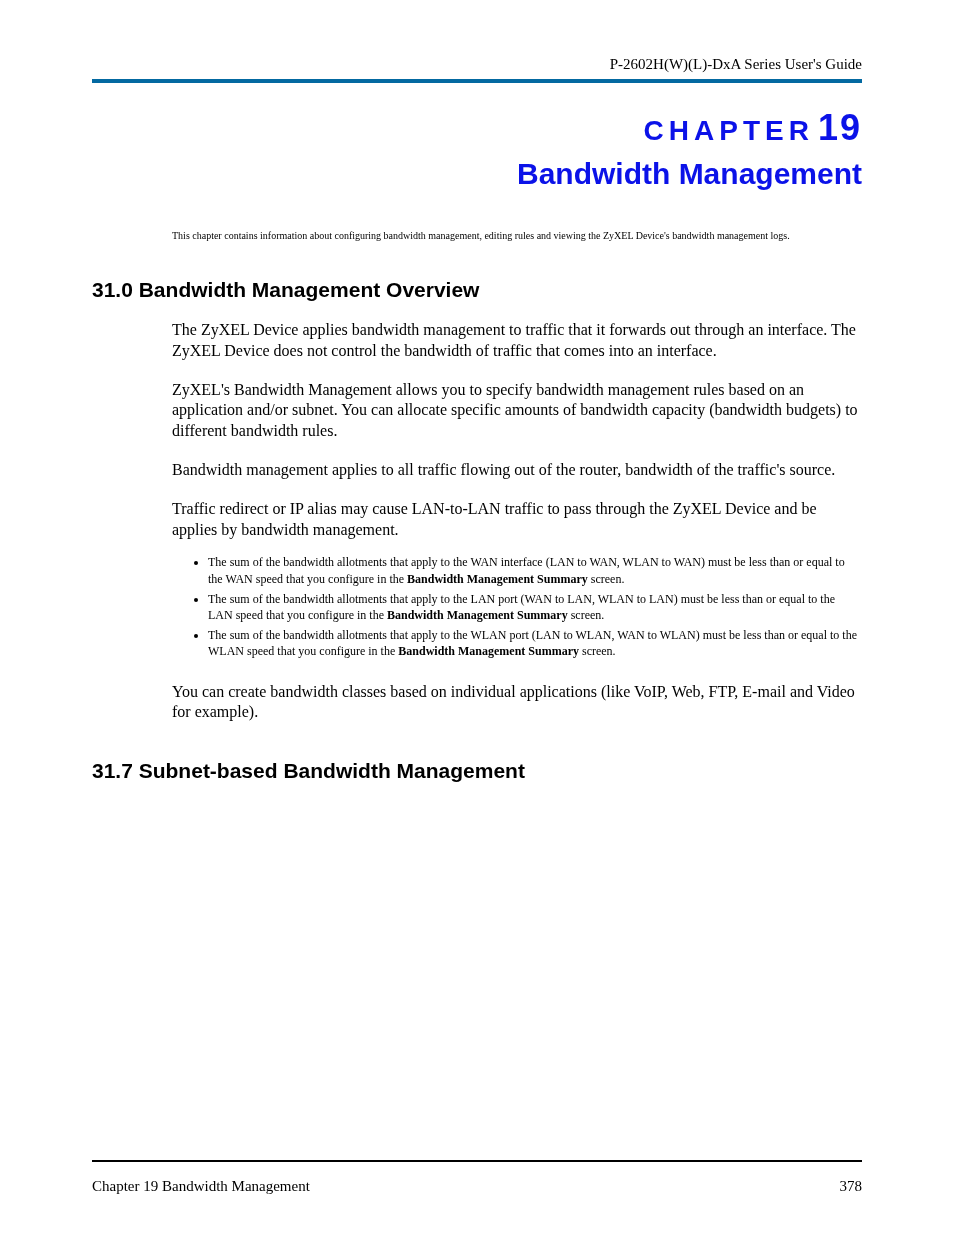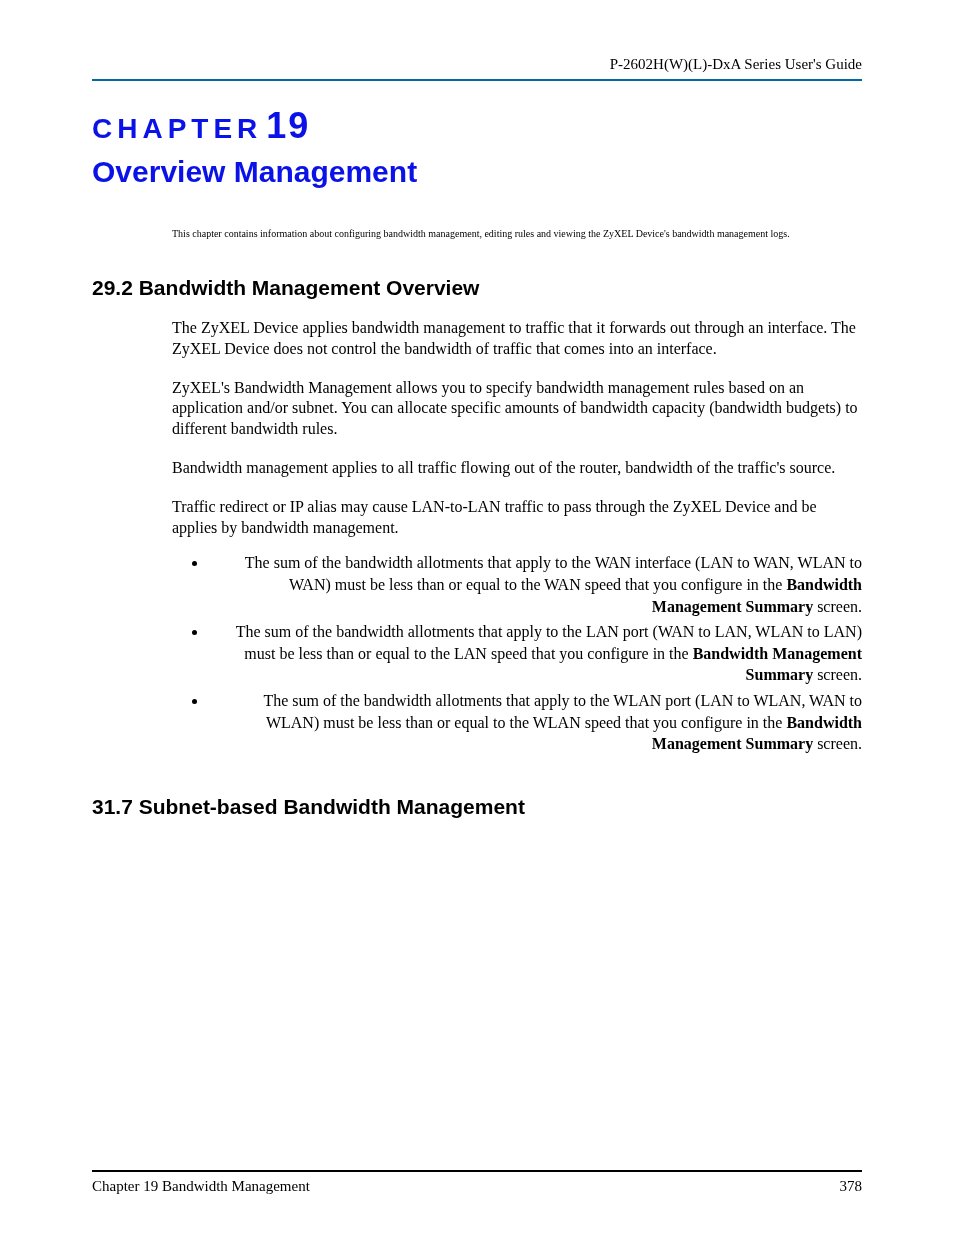--- a/index.html
+++ b/index.html
@@ -18,24 +18,24 @@
     padding: 56px 92px 40px 92px;
     box-sizing: border-box;
     height: 100%;
     display: flex;
     flex-direction: column;
   }
   .running-header {
     text-align: right;
     font-size: 15px;
     padding-bottom: 6px;
-    border-bottom: 2px solid #0369a1;
+    border-bottom: 4px solid #0369a1;
   }
   .chapter-heading {
-    text-align: left;
+    text-align: right;
     color: #0b12e8;
     margin-top: 24px;
   }
   .chapter-kicker {
     font-family: Arial, Helvetica, sans-serif;
     font-weight: bold;
     letter-spacing: 5px;
     font-size: 28px;
   }
   .chapter-number {
@@ -69,82 +69,84 @@
     margin: 18px 0 0 0;
     font-size: 16px;
     line-height: 1.3;
   }
   ul.bullets {
     list-style-type: disc;
     margin: 14px 0 0 16px;
     padding-left: 20px;
   }
   ul.bullets li {
-    font-size: 16px;
+    font-size: 12px;
     line-height: 1.35;
     margin-bottom: 4px;
-    text-align: right;
   }
   .bold {
     font-weight: bold;
   }
   .spacer {
     flex: 1 1 auto;
   }
   .footer-rule {
     border-top: 2px solid #000;
     margin-top: 20px;
   }
   .running-footer {
     display: flex;
     justify-content: space-between;
     font-size: 15px;
-    padding-top: 6px;
+    padding-top: 16px;
   }
 </style>
 </head>
 <body>
 
 <div class="page">
 
   <div class="running-header">
     <span>P-2602H(W)(L)-DxA Series User's Guide</span>
   </div>
 
   <div class="chapter-heading">
     <div>
       <span class="chapter-kicker">CHAPTER</span>
       <span class="chapter-number">19</span>
     </div>
-    <div class="chapter-title">Overview Management</div>
+    <div class="chapter-title">Bandwidth Management</div>
   </div>
 
   <p class="intro">This chapter contains information about configuring bandwidth management, editing rules and viewing the ZyXEL Device's bandwidth management logs.</p>
 
-  <h2 class="section">29.2  Bandwidth Management Overview</h2>
+  <h2 class="section">31.0  Bandwidth Management Overview</h2>
 
   <div class="body-block">
     <p class="body">The ZyXEL Device applies bandwidth management to traffic that it forwards out through an interface. The ZyXEL Device does not control the bandwidth of traffic that comes into an interface.</p>
     <p class="body">ZyXEL's Bandwidth Management allows you to specify bandwidth management rules based on an application and/or subnet. You can allocate specific amounts of bandwidth capacity (bandwidth budgets) to different bandwidth rules.</p>
     <p class="body">Bandwidth management applies to all traffic flowing out of the router, bandwidth of the traffic's source.</p>
     <p class="body">Traffic redirect or IP alias may cause LAN-to-LAN traffic to pass through the ZyXEL Device and be applies by bandwidth management.</p>
 
     <ul class="bullets">
       <li>
         <span>The sum of the bandwidth allotments that apply to the WAN interface (LAN to WAN, WLAN to WAN) must be less than or equal to the WAN speed that you configure in the </span><span class="bold">Bandwidth Management Summary</span><span> screen.</span>
       </li>
       <li>
         <span>The sum of the bandwidth allotments that apply to the LAN port (WAN to LAN, WLAN to LAN) must be less than or equal to the LAN speed that you configure in the </span><span class="bold">Bandwidth Management Summary</span><span> screen.</span>
       </li>
       <li>
         <span>The sum of the bandwidth allotments that apply to the WLAN port (LAN to WLAN, WAN to WLAN) must be less than or equal to the WLAN speed that you configure in the </span><span class="bold">Bandwidth Management Summary</span><span> screen.</span>
       </li>
     </ul>
   </div>
 
+  <div class="body-block">
+    <p class="body">You can create bandwidth classes based on individual applications (like VoIP, Web, FTP, E-mail and Video for example).</p>
+  </div>
 
   <h2 class="section">31.7  Subnet-based Bandwidth Management</h2>
 
   <div class="spacer"></div>
 
   <div class="footer-rule"></div>
   <div class="running-footer">
     <span>Chapter 19 Bandwidth Management</span>
     <span>378</span>
   </div>

